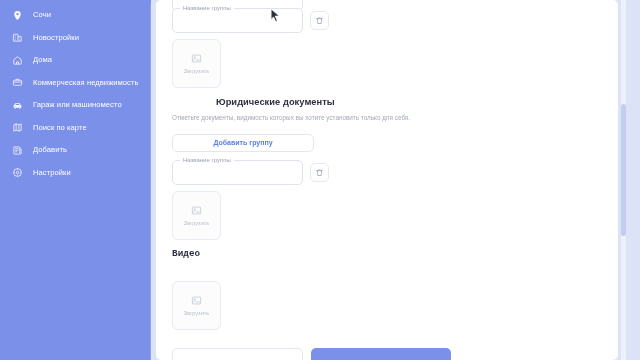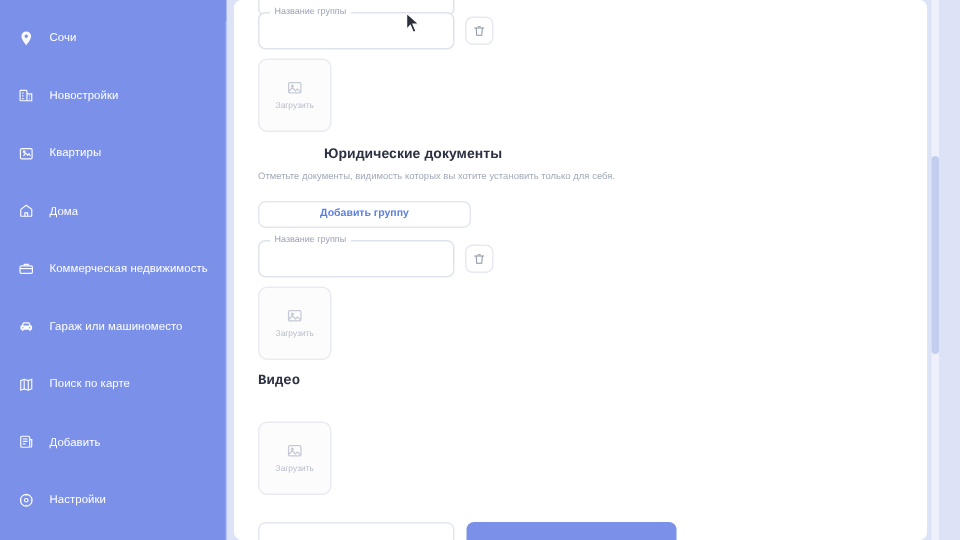--- a/index.html
+++ b/index.html
@@ -31,36 +31,35 @@
   }
 
   
   .sidebar {
     position: absolute;
     left: 0; top: 0;
     width: 151px;
     height: 360px;
     background: #7b90e8;
     z-index: 3;
-    padding-top: 12px;
+    padding-top: 2px;
   }
   .sidebar-inner {
     position: relative;
     width: 100%;
     height: 100%;
   }
   .nav-item {
     display: flex;
     align-items: center;
     height: 22.5px;
     padding-left: 11px;
     gap: 9px;
     color: #ffffff;
     cursor: pointer;
-    margin-top: 16px;
   }
   .nav-item .nav-icon {
     width: 13px;
     height: 13px;
     flex: 0 0 13px;
     display: flex;
     align-items: center;
     justify-content: center;
     color: #ffffff;
     opacity: .96;
@@ -294,30 +293,20 @@
         <span class="nav-icon">
           <svg width="11" height="11" viewBox="0 0 24 24" fill="none" stroke="currentColor" stroke-width="1.7">
               <rect x="3" y="5" width="10" height="15" rx="1"></rect>
               <path d="M13 10h7v10h-7"></path>
               <path d="M6 9h2M6 13h2M6 17h2M16 13h1M16 17h1"></path>
             </svg>
         </span>
         <span class="nav-label">Новостройки</span>
       </div>
 
-      <div class="nav-item">
-        <span class="nav-icon">
-          <svg width="11" height="11" viewBox="0 0 24 24" fill="none" stroke="currentColor" stroke-width="1.7">
-              <rect x="3.5" y="4.5" width="17" height="15" rx="2"></rect>
-              <path d="M8 15l3-4 3 3 2-2 2 3"></path>
-              <circle cx="9" cy="9" r="1.2"></circle>
-            </svg>
-        </span>
-        <span class="nav-label">Квартиры</span>
-      </div>
 
 
       <div class="nav-item">
         <span class="nav-icon">
           <svg width="11" height="11" viewBox="0 0 24 24" fill="none" stroke="currentColor" stroke-width="1.7">
               <path d="M4 10l8-6 8 6v9a1 1 0 01-1 1H5a1 1 0 01-1-1z"></path>
               <path d="M10 20v-5h4v5"></path>
             </svg>
         </span>
         <span class="nav-label">Дома</span>

